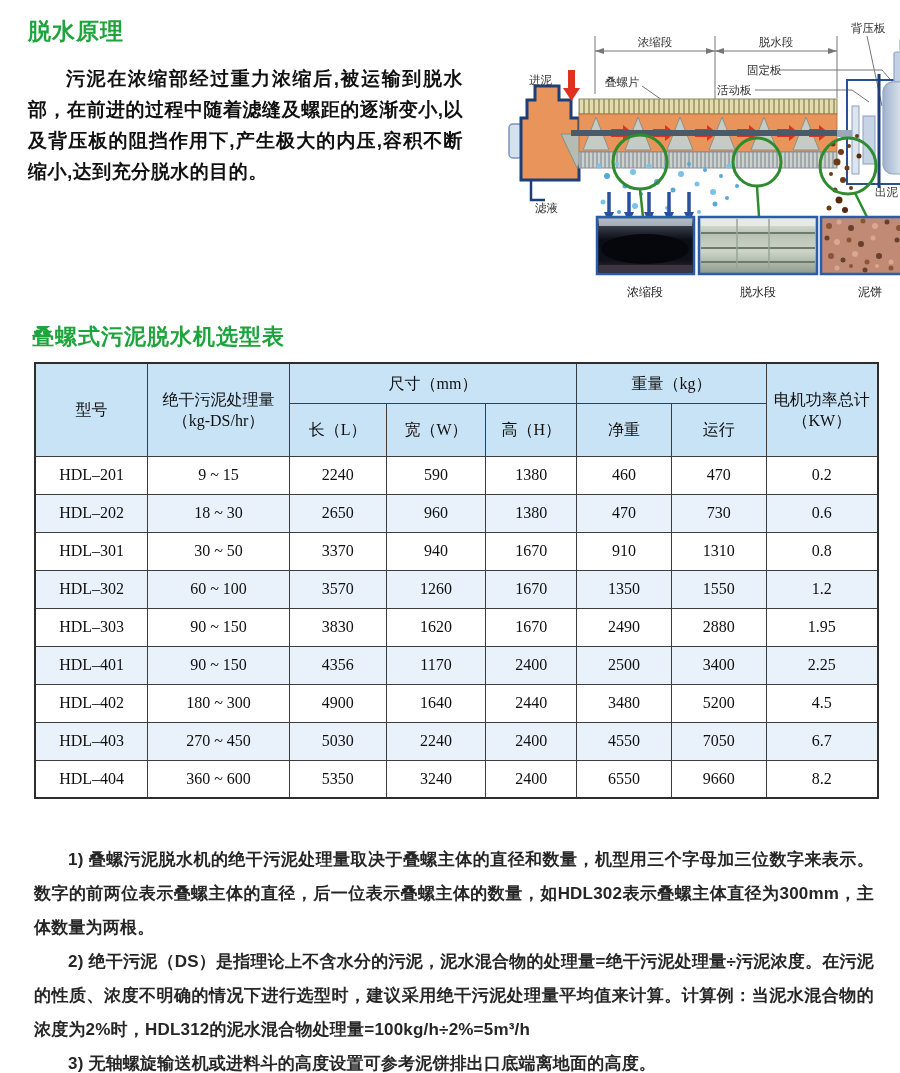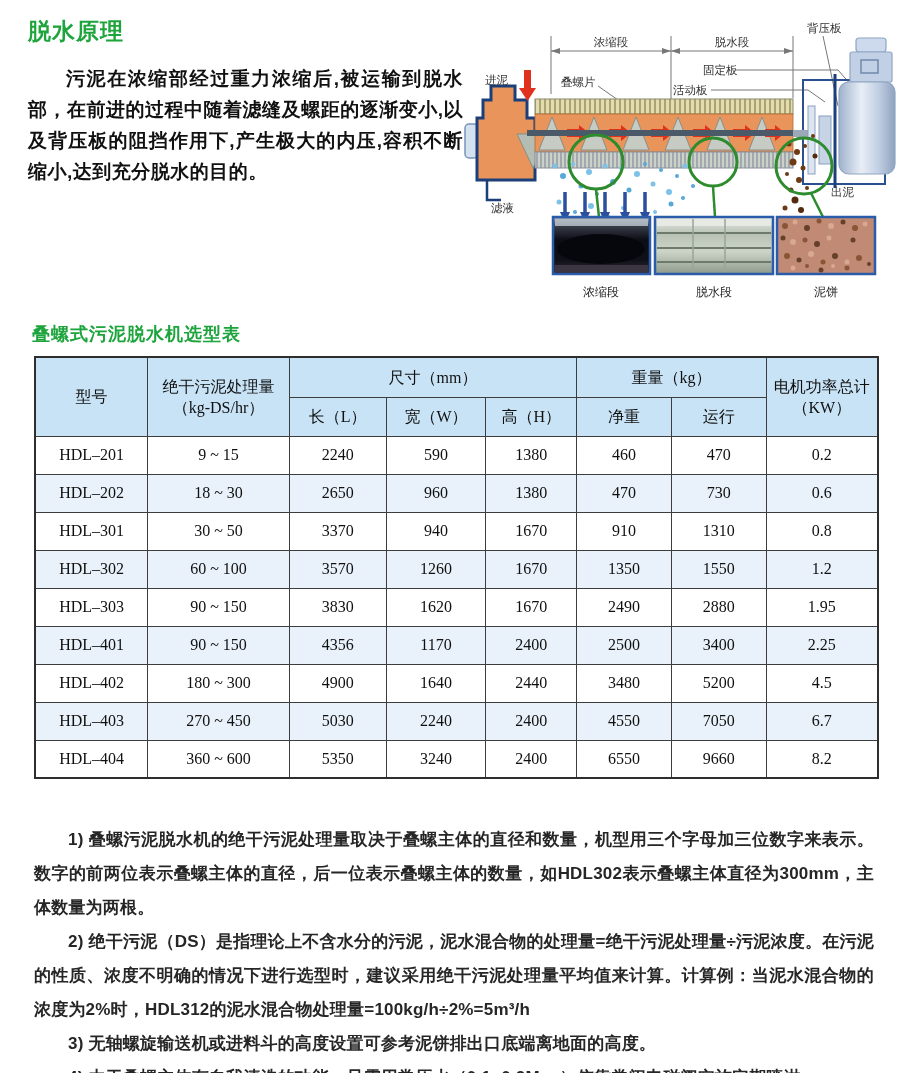--- a/index.html
+++ b/index.html
@@ -9,23 +9,23 @@
     font-family:"Liberation Sans","DejaVu Sans",sans-serif;
     color:#1c1c1c;
     overflow:hidden;
   }
   .page { padding:16px 18px 0 28px; }
 
   .green-title {
     color:#1ea43c; font-weight:bold; margin:0;
   }
   .title-xl { font-size:23px; letter-spacing:1px; }
-  .title-lg { font-size:18px; letter-spacing:1px; }
-
-  .top-row { display:flex; align-items:flex-start; }
+  .title-lg { font-size:22px; letter-spacing:1px; }
+
+  .top-row { display:flex; align-items:flex-start;gap:44px; }
   .left-col { width:435px; flex:none; }
   .principle-text {
     margin:16px 0 18px 0;
     font-size:19px; font-weight:bold; line-height:31px;
     text-indent:2em; text-align:justify; letter-spacing:0.5px;
     color:#111;
   }
   .diagram-wrap { width:437px; flex:none; margin-top:0; }
 
   .table-section { margin-top:12px; }
@@ -39,21 +39,21 @@
     border:2px solid #2e2e2e;
   }
   .spec th, .spec td {
     border:1px solid #3d3d3d;
     text-align:center; vertical-align:middle; padding:0;
   }
   .spec thead th {
     background:#c9e3f6; font-weight:normal; line-height:21px;
   }
   .spec thead tr:first-child th { height:40px; }
-  .spec thead tr:last-child th { height:39px; }
+  .spec thead tr:last-child th { height:53px; }
   .spec td { height:38px; background:#ffffff; }
   .spec tbody tr:nth-child(even) td { background:#e9f2fa; }
 
   .notes { margin:44px 8px 0 6px; }
   .notes p {
     margin:0; font-size:17px; font-weight:600;
     line-height:34px; text-indent:2em; text-align:justify;
     color:#262626; letter-spacing:0.2px;
   }
 

